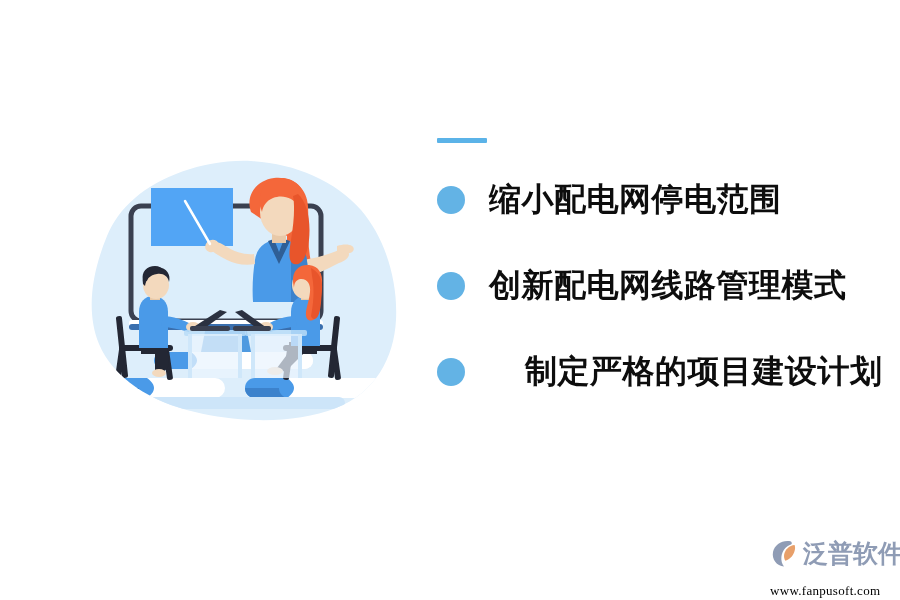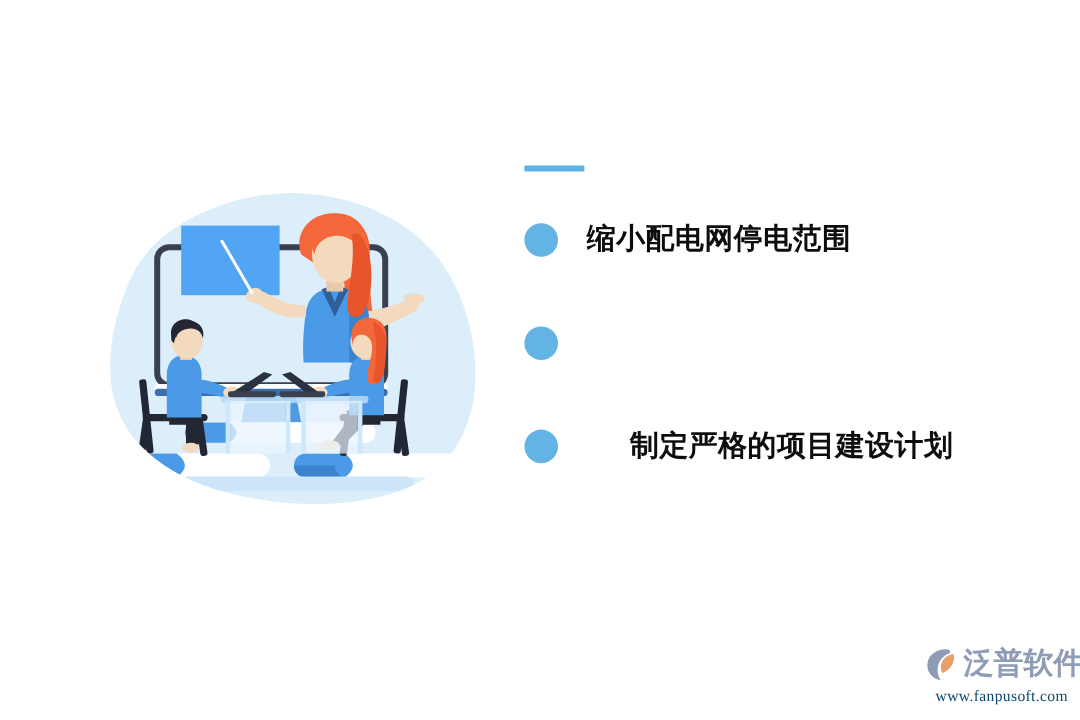--- a/index.html
+++ b/index.html
@@ -57,21 +57,21 @@
   .bullet-row:last-child { margin-bottom: 0; gap: 36px; }
   .bullet-dot {
     width: 28px;
     height: 28px;
     border-radius: 50%;
     background: #63b3e5;
     flex: 0 0 28px;
   }
   .bullet-text {
     margin-left: 24px;
-    font-size: 24px;
+    font-size: 32px;
     font-weight: bold;
     color: #0d0d0d;
     letter-spacing: 0.5px;
     line-height: 1.1;
     white-space: nowrap;
   }
 
   
   #logo {
     position: absolute;
@@ -91,25 +91,25 @@
   #logo-name {
     margin-left: 3px;
     font-size: 25px;
     font-weight: bold;
     color: #8f9cb5;
     letter-spacing: 0px;
     line-height: 1;
     white-space: nowrap;
   }
   #logo-url {
-    margin-top: 4px;
-    text-align: right;
+    margin-top: 15px;
+    text-align: left;
     font-family: "Liberation Serif", "DejaVu Serif", serif;
     font-size: 13px;
-    color: #0c4a6e;
+    color: #000000;
     letter-spacing: 0.3px;
     white-space: nowrap;
   }
 </style>
 </head>
 <body>
 
 <div id="slide">
 
   <div id="illustration">
@@ -315,20 +315,21 @@
 
   <div id="bullet-list">
 
     <div class="bullet-row">
       <span class="bullet-dot"></span>
       <span class="bullet-text">缩小配电网停电范围</span>
     </div>
 
     <div class="bullet-row">
       <span class="bullet-dot"></span>
+      <span class="bullet-text">创新配电网线路管理模式</span>
     </div>
 
     <div class="bullet-row">
       <span class="bullet-dot"></span>
       <span class="bullet-text">制定严格的项目建设计划</span>
     </div>
 
   </div>
 
   <div id="logo">

